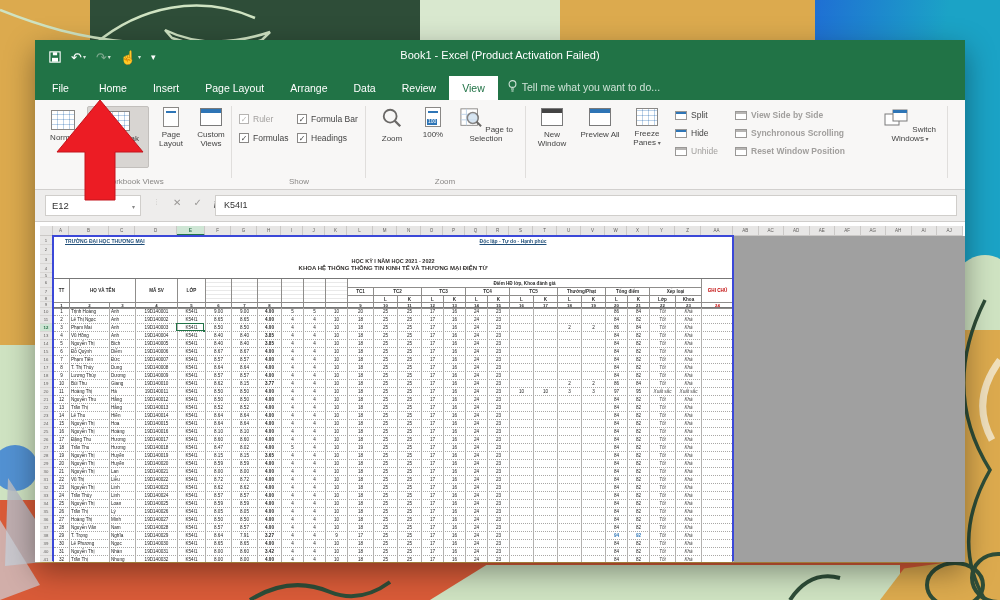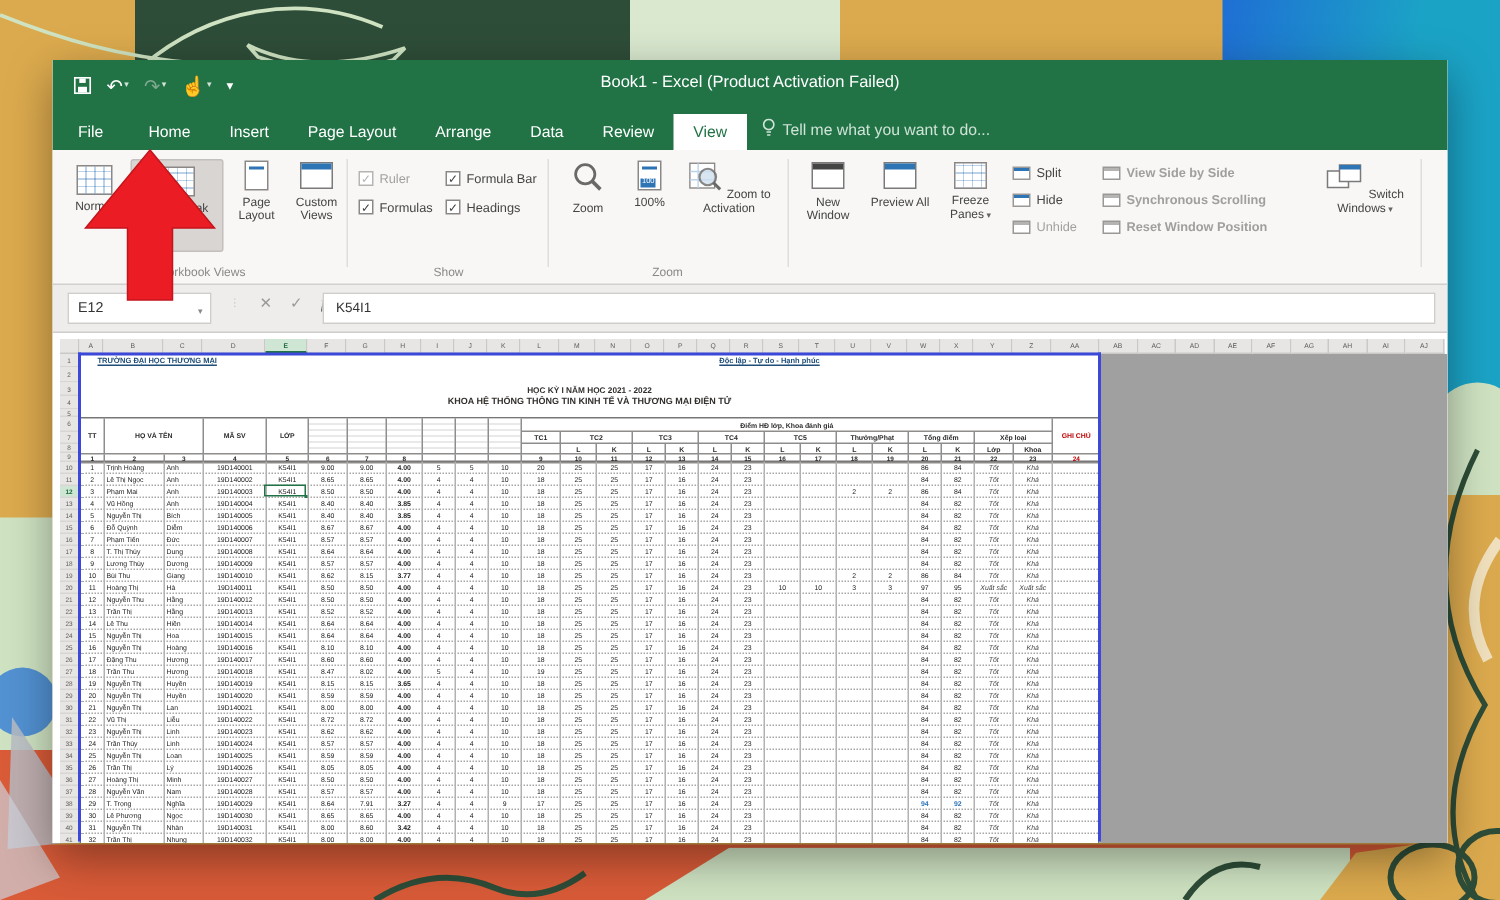--- a/index.html
+++ b/index.html
@@ -240,21 +240,21 @@
       </div>
       <div class="bigbtn" style="left:88px;width:58px;">
         <svg class="bic" width="24" height="22" viewBox="0 0 24 24">
               <rect x="1" y="2" width="18" height="18" fill="#fff" stroke="#8a8886"></rect>
               <line x1="1" y1="8" x2="19" y2="8" stroke="#bcd2e8"></line>
               <line x1="1" y1="14" x2="19" y2="14" stroke="#bcd2e8"></line>
               <line x1="7" y1="2" x2="7" y2="20" stroke="#bcd2e8"></line>
               <circle cx="14" cy="12" r="6" fill="#cfe0ef" opacity="0.8" stroke="#6b6967" stroke-width="1.6"></circle>
               <line x1="18" y1="16" x2="23" y2="21" stroke="#6b6967" stroke-width="2.2"></line>
             </svg>
-        <span>Zoom to Activation</span>
+        <span>Page to Selection</span>
       </div>
       <div class="glabel">Zoom</div>
     </div>
     <div class="gdivider" style="left:490px;"></div>
 
     <div class="rgroup" style="left:494px;width:344px;">
       <div class="bigbtn" style="left:0px;width:46px;">
         <div class="bic win-ic dark" style="margin:2px auto 4px;"></div>
         <span>New Window</span>
       </div>

